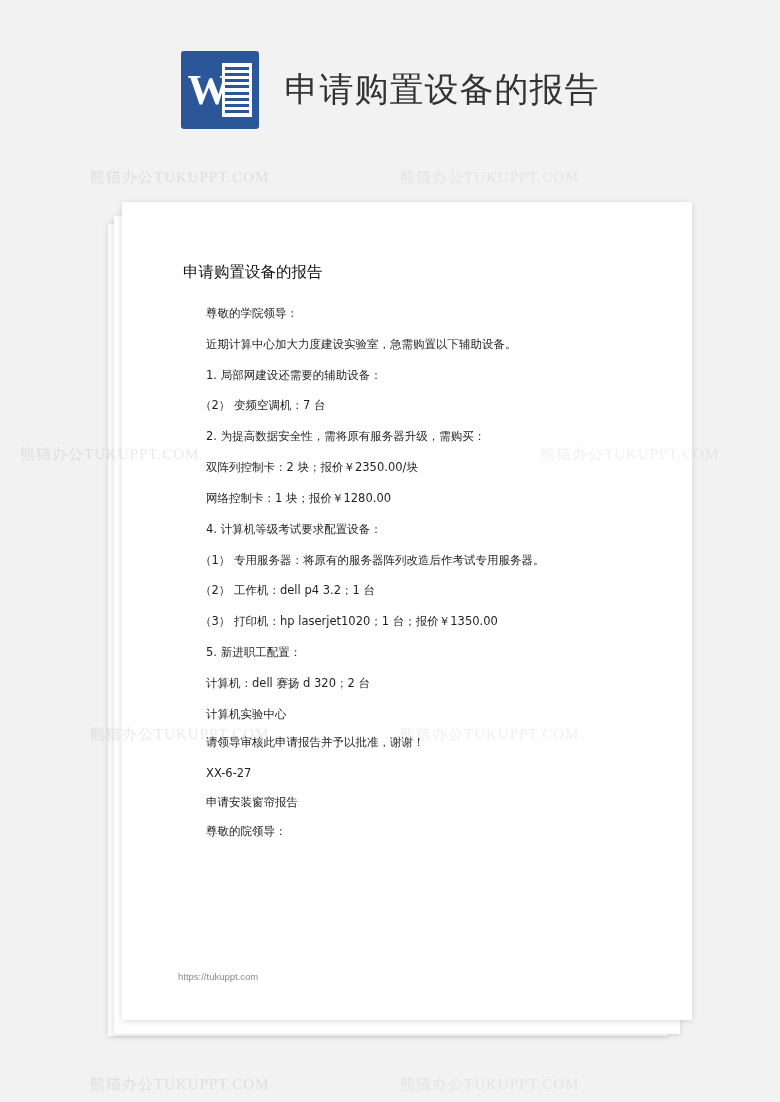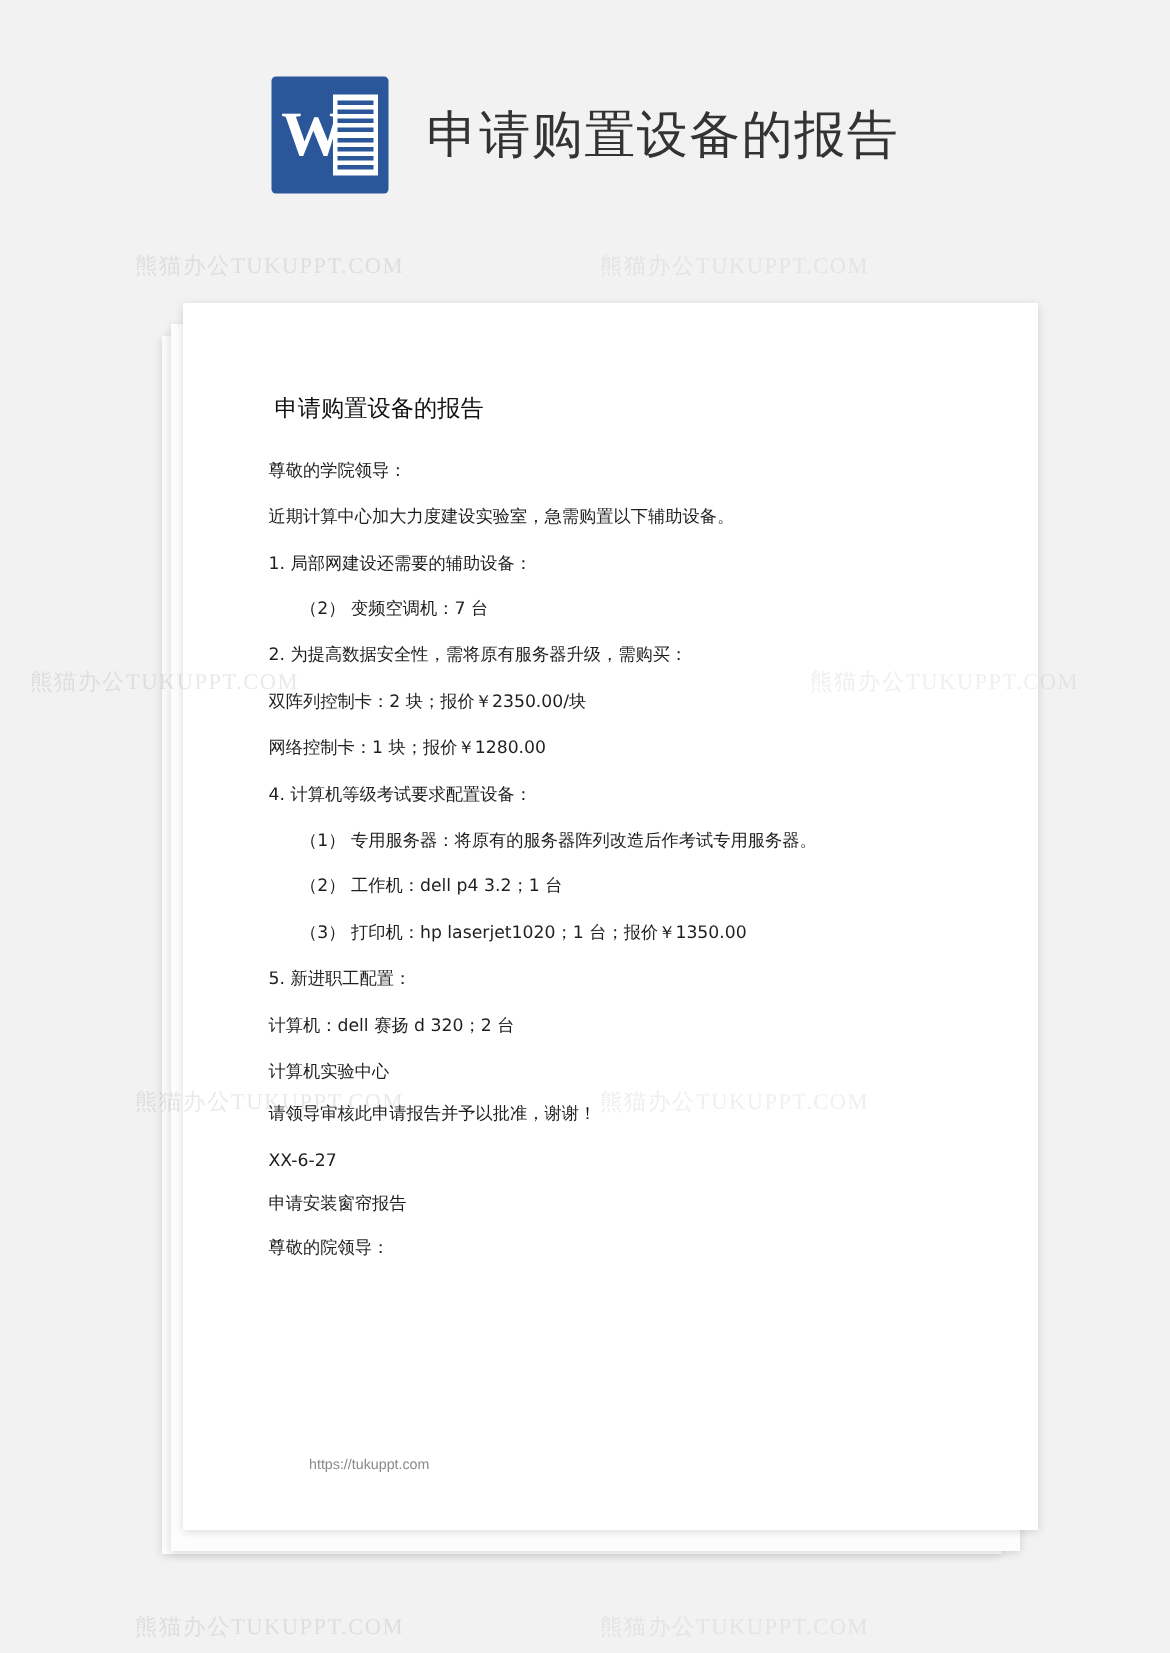--- a/index.html
+++ b/index.html
@@ -128,39 +128,38 @@
     margin: 12px 0 22px 5px;
     color: #111;
   }
   .p {
     font-size: 11.5px;
     line-height: 1.55;
     margin: 0 0 13px 0;
     font-family: "DejaVu Sans", sans-serif;
     color: #1f1f1f;
   }
-  .p.indent1 { margin-left: 1px; }
+  .p.indent1 { margin-left: 28px; }
   .p.indent2 { margin-left: 22px; }
   .p.tight { margin-bottom: 11px; }
   .p.justify {
     text-align: justify;
     text-justify: inter-ideograph;
     margin-left: 0;
     text-indent: 24px;
     line-height: 1.75;
     margin-bottom: 4px;
   }
   .doc-footer-link {
     position: absolute;
     left: 56px;
     bottom: 38px;
     font-size: 9.5px;
     color: #8a8a8a;
     font-family: "Liberation Sans", sans-serif;
-    margin-left: 28px;
   }
 
   
   .wm {
     position: absolute;
     color: rgba(150,150,150,0.20);
     font-size: 15px;
     font-family: Liberation Serif, serif;
     white-space: nowrap;
     pointer-events: none;

